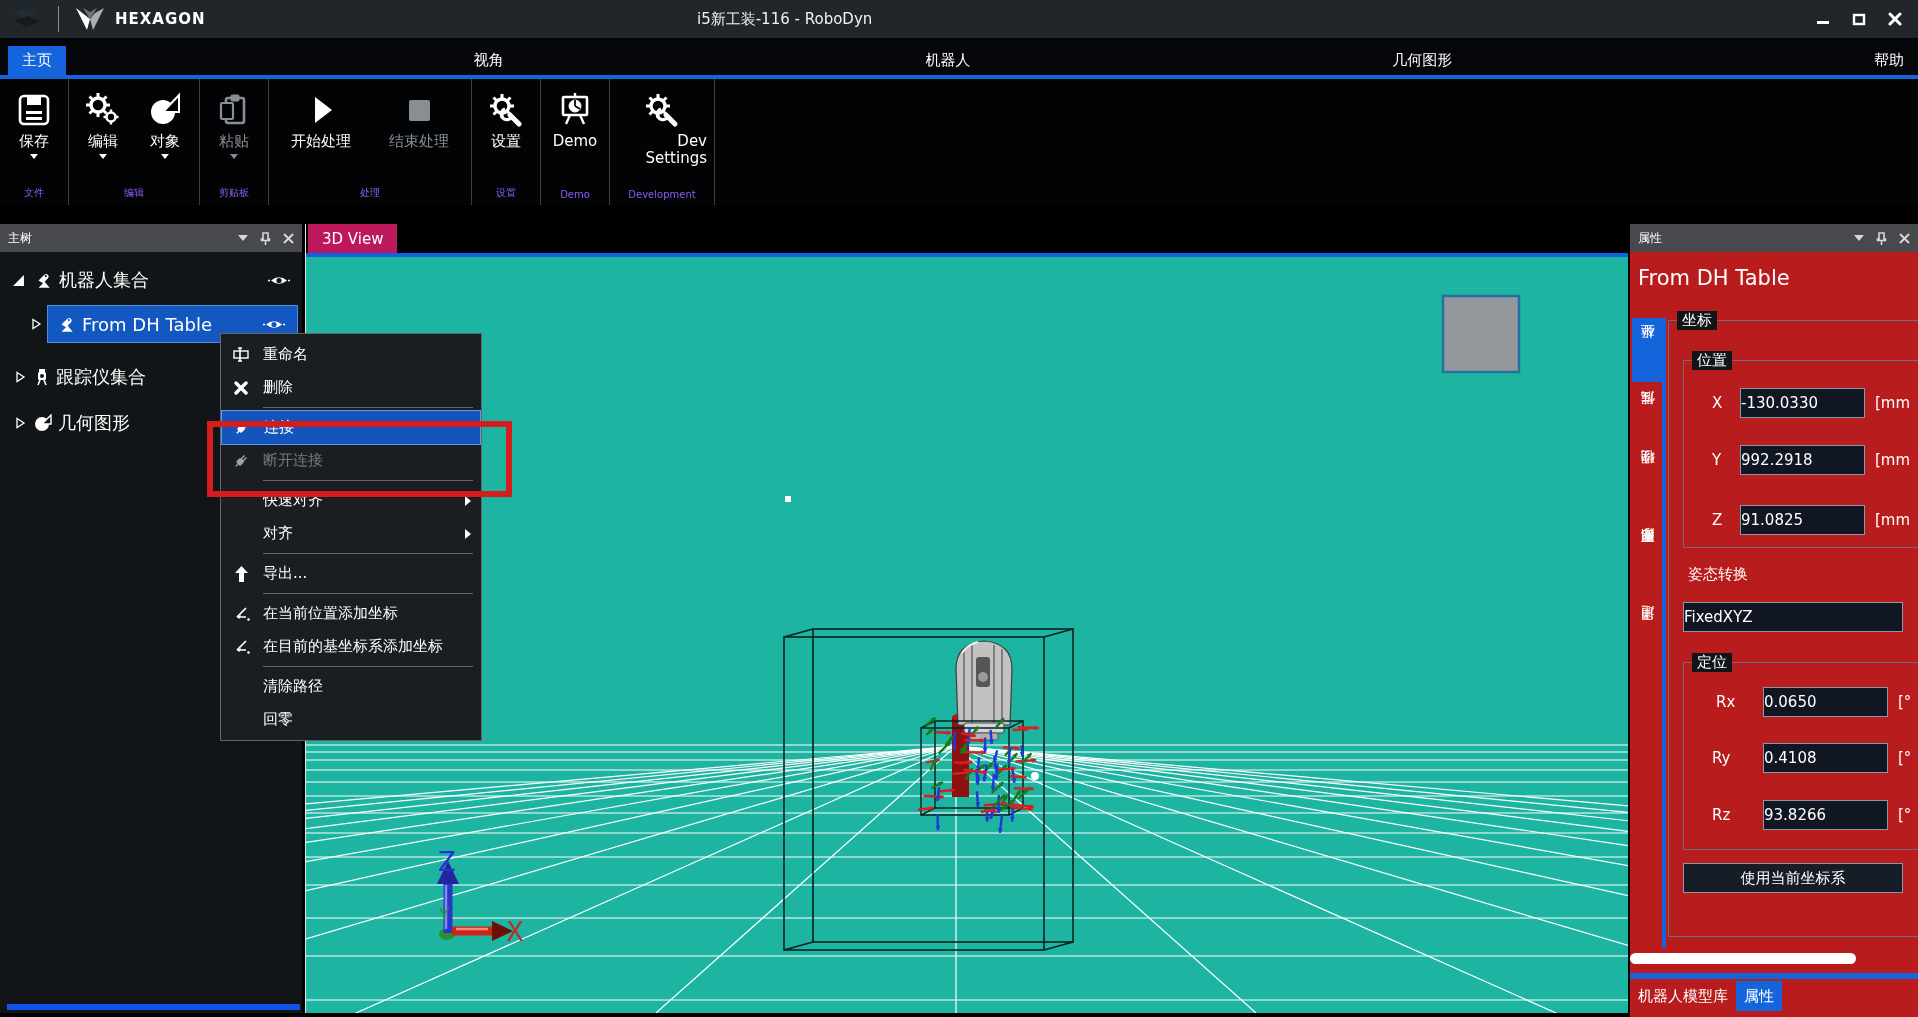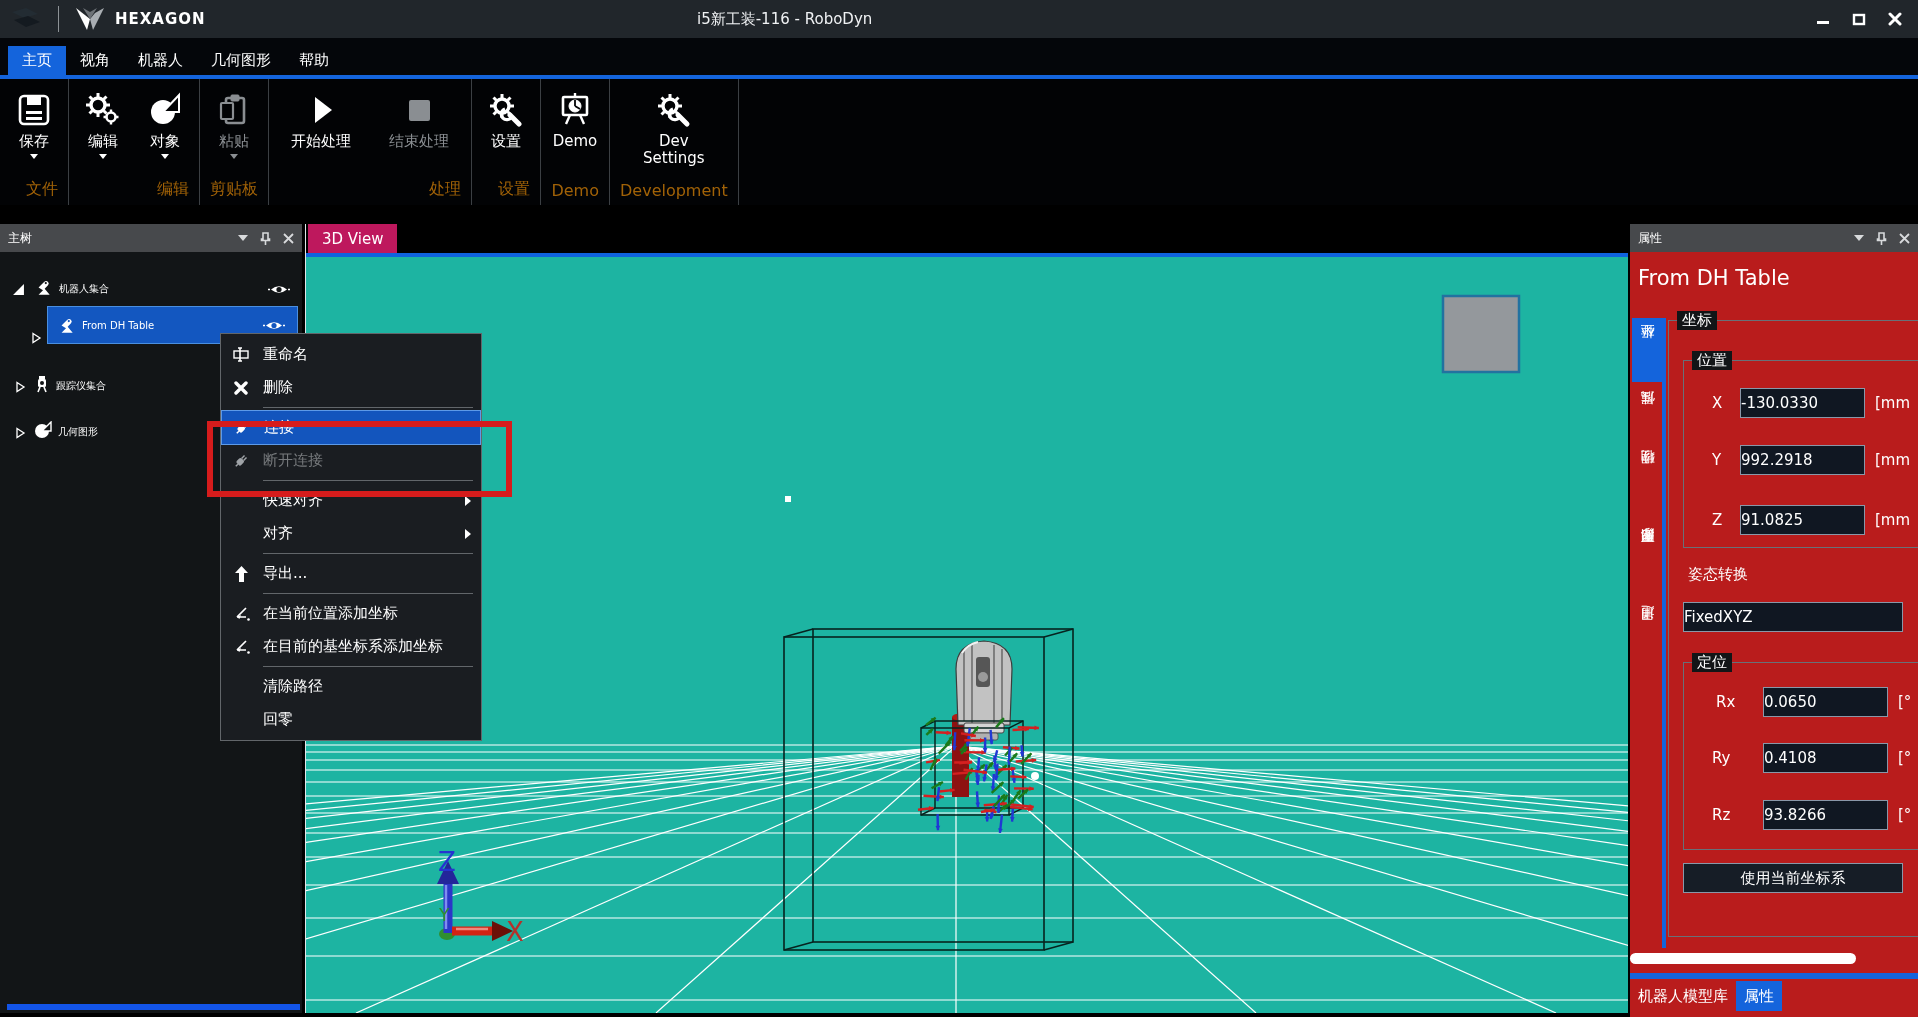--- a/index.html
+++ b/index.html
@@ -10,45 +10,45 @@
 
   
   .titlebar { left:0; top:0; width:1918px; height:38px; background:#21262b; display:flex; align-items:center; }
   .logo-sep { width:1px; height:26px; background:#8d9296; margin:0 14px 0 10px; }
   .brand-text { font-size:15px; font-weight:bold; letter-spacing:1px; color:#fff; margin-left:8px; }
   .window-title { position:absolute; left:697px; top:0; height:38px; display:flex; align-items:center; font-size:15px; color:#f0f2f4; }
   .win-controls { position:absolute; right:10px; top:0; height:38px; display:flex; align-items:center; gap:10px; }
   .win-btn { width:26px; height:24px; display:flex; align-items:center; justify-content:center; }
 
   
-  .menubar { left:0; top:38px; width:1918px; height:37px; background:#04060a; display:flex; align-items:flex-end; padding-left:8px; }
+  .menubar { left:0; top:38px; width:1918px; height:37px; background:#04060a; display:flex; align-items:flex-end; padding-left:8px;justify-content:space-between; }
   .mtab { height:29px; padding:0 14px; display:flex; align-items:center; font-size:15px; color:#fff; }
   .mtab.active { background:var(--accent); }
   .accent-line { left:0; top:75px; width:1918px; height:4px; background:var(--accent); }
 
   
   .ribbon { left:0; top:79px; width:1918px; height:126px; background:#020305; display:flex; align-items:stretch; }
   .rgroup { display:flex; flex-direction:column; border-right:1px solid #3b3f43; padding:4px 6px 2px 6px; }
   .rbtns { display:flex; flex:1; align-items:flex-start; justify-content:center; gap:6px; }
   .rbtn { display:flex; flex-direction:column; align-items:center; width:56px; padding-top:4px; }
   .rbtn.wide { width:92px; }
   .ricon { height:46px; display:flex; align-items:center; justify-content:center; }
-  .rlabel { font-size:15px; color:#fff; white-space:nowrap; line-height:17px; text-align:center; }
+  .rlabel { font-size:15px; color:#fff; white-space:nowrap; line-height:17px; text-align:right; }
   .caret { width:0; height:0; border-left:4px solid transparent; border-right:4px solid transparent; border-top:5px solid #fff; margin-top:4px; }
-  .rgroup-label { text-align:right; font-size:16px; color:#a16207; padding:2px 4px 3px 4px; white-space:nowrap; }
+  .rgroup-label { text-align:center; font-size:10px; color:#8b5cf6; padding:2px 4px 3px 4px; white-space:nowrap; }
   .disabled .rlabel, .rgroup .disabled { color:#8a8e92; }
   .disabled .caret { border-top-color:#8a8e92; }
 
   
   .panel-header { height:28px; background:#47494c; display:flex; align-items:center; padding:0 8px; font-size:12px; color:#fff; }
   .ph-icons { margin-left:auto; display:flex; align-items:center; gap:12px; }
 
   
   .tree-panel { left:0; top:224px; width:302px; height:789px; background:#121517; }
-  .tree-row { display:flex; align-items:flex-end; font-size:10px; color:#fff; }
+  .tree-row { display:flex; align-items:center; font-size:18px; color:#fff; }
   .tree-icon { margin:0 6px 0 8px; display:flex; }
   .eye { margin-left:auto; margin-right:12px; display:flex; }
   .sel-box { display:flex; align-items:center; flex:1; height:38px; background:#1357c0; border:1px solid #4a8fe0; margin-right:4px; }
   .tree-hscroll { position:absolute; left:7px; bottom:3px; width:293px; height:6px; background:#1254e8; }
 
   
   .viewport { left:305px; top:224px; width:1322px; height:789px; background:#000; border-left:1px solid #dfe5e8; }
   .vp-tab { position:absolute; left:2px; top:0; height:29px; padding:0 14px; background:#be185d; color:#fff; font-size:15px; display:flex; align-items:center; }
   .vp-line { position:absolute; left:0; top:29px; width:1322px; height:4px; background:#0f63de; }
   .vp-canvas { position:absolute; left:0; top:33px; width:1322px; height:756px; background:#1db4a2; }

